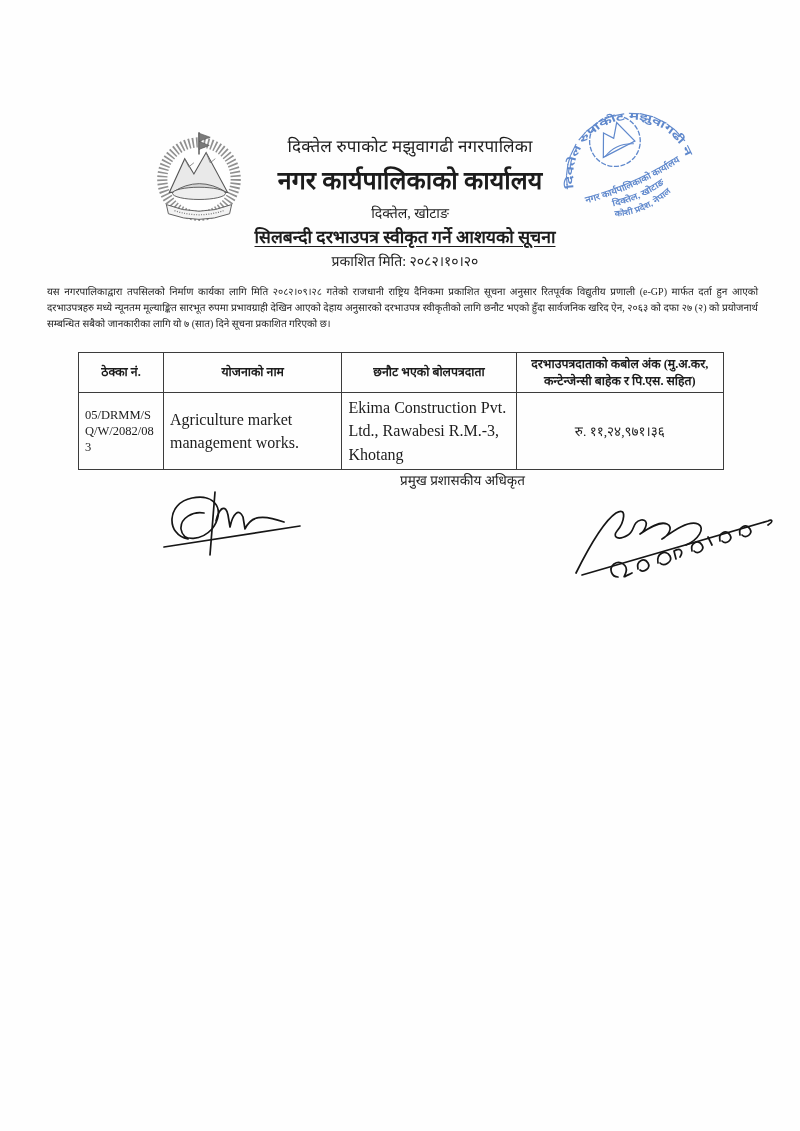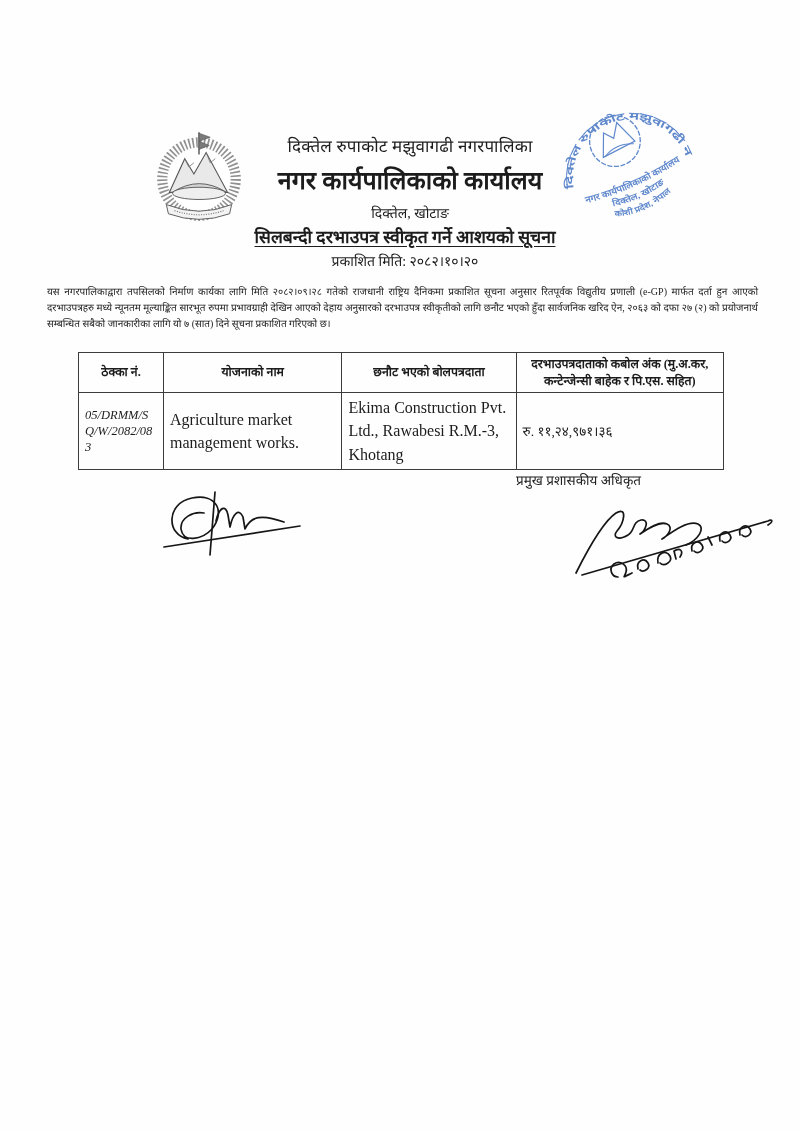--- a/index.html
+++ b/index.html
@@ -25,25 +25,25 @@
     line-height:1.62;text-align:justify;}
   
   table.notice{position:absolute;left:78px;top:352px;width:646px;border-collapse:collapse;
     font-size:12.5px;}
   table.notice th,table.notice td{border:1.2px solid #3c3c3c;padding:3px 6px;vertical-align:middle;}
   table.notice th{font-weight:600;text-align:center;font-size:12.3px;line-height:1.35;}
   .col-contract{width:82px;}
   .col-project{width:172px;}
   .col-bidder{width:168px;}
   .col-amount{width:200px;}
-  td.contract{word-break:break-all;vertical-align:top;padding-top:5px;line-height:1.3;font-style:italic;}
+  td.contract{word-break:break-all;vertical-align:top;padding-top:5px;line-height:1.3;}
   td.project,td.bidder{font-size:16px;line-height:1.45;vertical-align:middle;}
-  td.amount{text-align:left;font-size:13.5px;padding-right:10px;}
+  td.amount{text-align:center;font-size:13.5px;padding-right:10px;}
   
-  .signatory{position:absolute;left:400px;top:471px;width:357px;text-align:center;font-size:13.5px;}
+  .signatory{position:absolute;left:400px;top:471px;width:357px;text-align:left;font-size:13.5px;}
   .sig-left{position:absolute;left:158px;top:485px;width:152px;height:74px;}
   .sig-right{position:absolute;left:572px;top:493px;width:218px;height:88px;}
   svg{display:block;}
 </style>
 </head>
 <body>
 
 <div class="page">
 
   <div class="logo">

